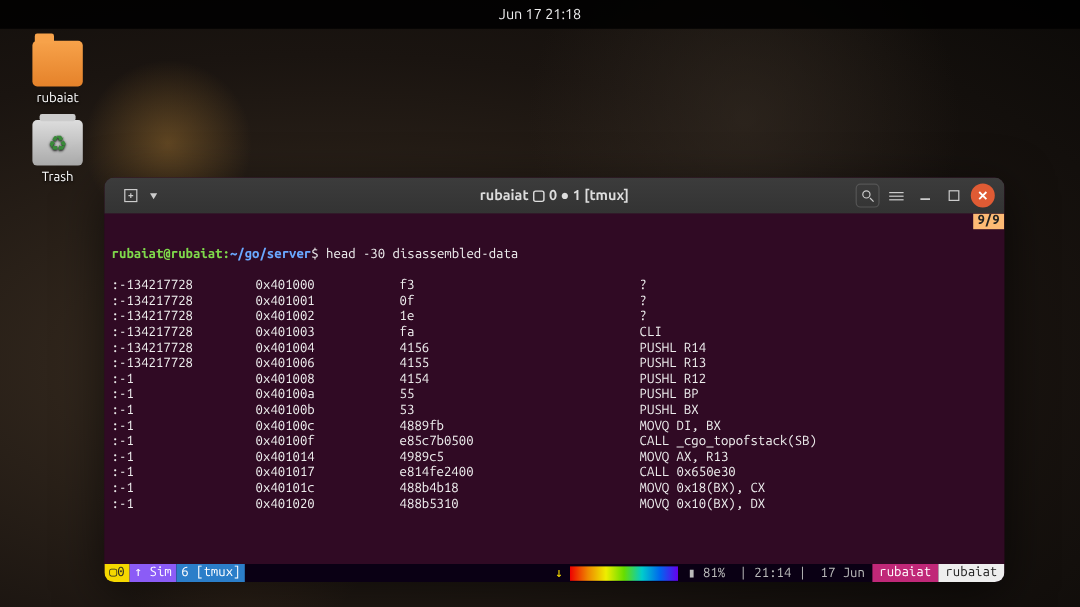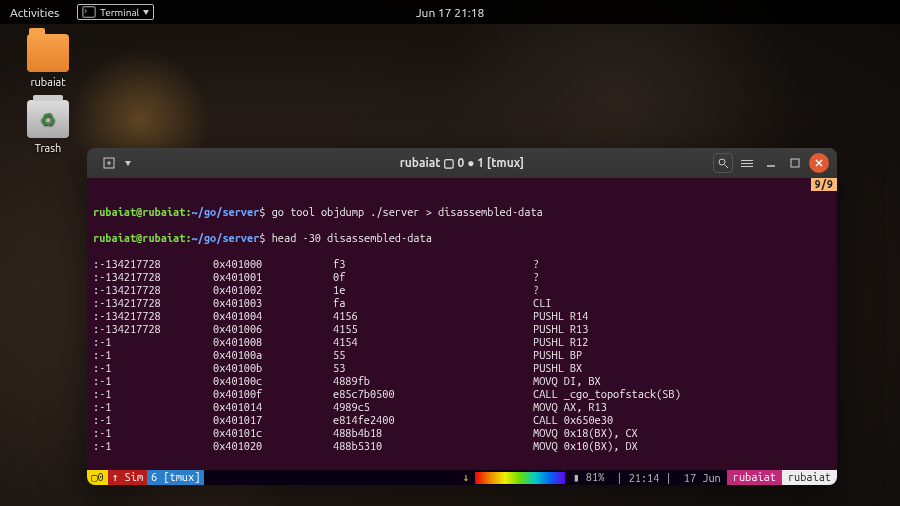--- a/index.html
+++ b/index.html
@@ -76,50 +76,39 @@
   .c3{width:200px}
   .c4{flex:1}
   
   .tmux{
     height:15px;display:flex;align-items:center;
     font-family:"Ubuntu Mono",monospace;font-size:11px;
     background:#0a0014;
   }
   .seg{padding:0 4px;height:15px;line-height:15px}
   .seg.yellow{background:#f5d800;color:#222}
-  .seg.magenta{background:#b91c1c;color:#fff}
+  .seg.magenta{background:#8b5cf6;color:#fff}
   .seg.blue{background:#2b7ec9;color:#fff}
   .tmux .spacer{flex:1}
   .tmux .down{color:#f5d800;padding:0 4px}
   .rainbow{
     width:90px;height:12px;margin:0 2px;
     background:linear-gradient(to right,#e00,#e80,#ee0,#6d0,#0cc,#06e,#60e);
     display:inline-block;
   }
   .grey{color:#bbb;padding:0 6px}
   .seg.mag2{background:#c02878;color:#fff;padding:0 6px}
   .seg.white{background:#eee;color:#222;padding:0 6px}
 </style>
 </head>
 <body>
 
 <div class="wall"></div>
 
 <div class="topbar">
-  <div class="left">
-    <span>Activities</span>
-    <span class="box">
-      <svg class="ico" viewBox="0 0 16 16">
-          <rect x="1" y="2" width="14" height="12" rx="1" fill="none" stroke="#ccc"></rect>
-          <path d="M3 5l2 2-2 2" stroke="#ccc" fill="none"></path>
-        </svg>
-      <span>Terminal</span>
-      <span class="tri"></span>
-    </span>
-  </div>
   <div class="center">Jun 17  21:18</div>
 </div>
 
 <div class="dicon" style="left:22px;top:34px">
   <div class="ibox folder"></div>
   <div>rubaiat</div>
 </div>
 <div class="dicon" style="left:22px;top:100px">
   <div class="ibox trash">
       <span class="trash-recycle">♻</span>
@@ -166,21 +155,20 @@
       <div class="tbtn wclose">
         <svg viewBox="0 0 12 12">
             <path d="M3 3l6 6M9 3l-6 6" stroke="#fff" stroke-width="1.5"></path>
           </svg>
       </div>
     </div>
   </div>
 
   <div class="termbody">
     <div class="badge99">9/9</div>
-<div><span class="prompt-user">rubaiat@rubaiat</span><span class="prompt-user">:</span><span class="prompt-path">~/go/server</span><span class="prompt-dollar">$ </span><span class="cmd">go tool objdump ./server &gt; disassembled-data</span></div>
 <div><span class="prompt-user">rubaiat@rubaiat</span><span class="prompt-user">:</span><span class="prompt-path">~/go/server</span><span class="prompt-dollar">$ </span><span class="cmd">head -30 disassembled-data</span></div>
 <div id="rows"><div class="disline">  <span class="c1">:-134217728   </span><span class="c2">0x401000</span><span class="c3">f3</span><span class="c4">?</span></div><div class="disline">  <span class="c1">:-134217728   </span><span class="c2">0x401001</span><span class="c3">0f</span><span class="c4">?</span></div><div class="disline">  <span class="c1">:-134217728   </span><span class="c2">0x401002</span><span class="c3">1e</span><span class="c4">?</span></div><div class="disline">  <span class="c1">:-134217728   </span><span class="c2">0x401003</span><span class="c3">fa</span><span class="c4">CLI</span></div><div class="disline">  <span class="c1">:-134217728   </span><span class="c2">0x401004</span><span class="c3">4156</span><span class="c4">PUSHL R14</span></div><div class="disline">  <span class="c1">:-134217728   </span><span class="c2">0x401006</span><span class="c3">4155</span><span class="c4">PUSHL R13</span></div><div class="disline">  <span class="c1">:-1           </span><span class="c2">0x401008</span><span class="c3">4154</span><span class="c4">PUSHL R12</span></div><div class="disline">  <span class="c1">:-1           </span><span class="c2">0x40100a</span><span class="c3">55</span><span class="c4">PUSHL BP</span></div><div class="disline">  <span class="c1">:-1           </span><span class="c2">0x40100b</span><span class="c3">53</span><span class="c4">PUSHL BX</span></div><div class="disline">  <span class="c1">:-1           </span><span class="c2">0x40100c</span><span class="c3">4889fb</span><span class="c4">MOVQ DI, BX</span></div><div class="disline">  <span class="c1">:-1           </span><span class="c2">0x40100f</span><span class="c3">e85c7b0500</span><span class="c4">CALL _cgo_topofstack(SB)</span></div><div class="disline">  <span class="c1">:-1           </span><span class="c2">0x401014</span><span class="c3">4989c5</span><span class="c4">MOVQ AX, R13</span></div><div class="disline">  <span class="c1">:-1           </span><span class="c2">0x401017</span><span class="c3">e814fe2400</span><span class="c4">CALL 0x650e30</span></div><div class="disline">  <span class="c1">:-1           </span><span class="c2">0x40101c</span><span class="c3">488b4b18</span><span class="c4">MOVQ 0x18(BX), CX</span></div><div class="disline">  <span class="c1">:-1           </span><span class="c2">0x401020</span><span class="c3">488b5310</span><span class="c4">MOVQ 0x10(BX), DX</span></div></div>
   </div>
 
   <div class="tmux">
     <span class="seg yellow">▢0</span>
     <span class="seg magenta">↑ Sim</span>
     <span class="seg blue">6 [tmux]</span>
     <span class="spacer"></span>
     <span class="down">↓</span>

